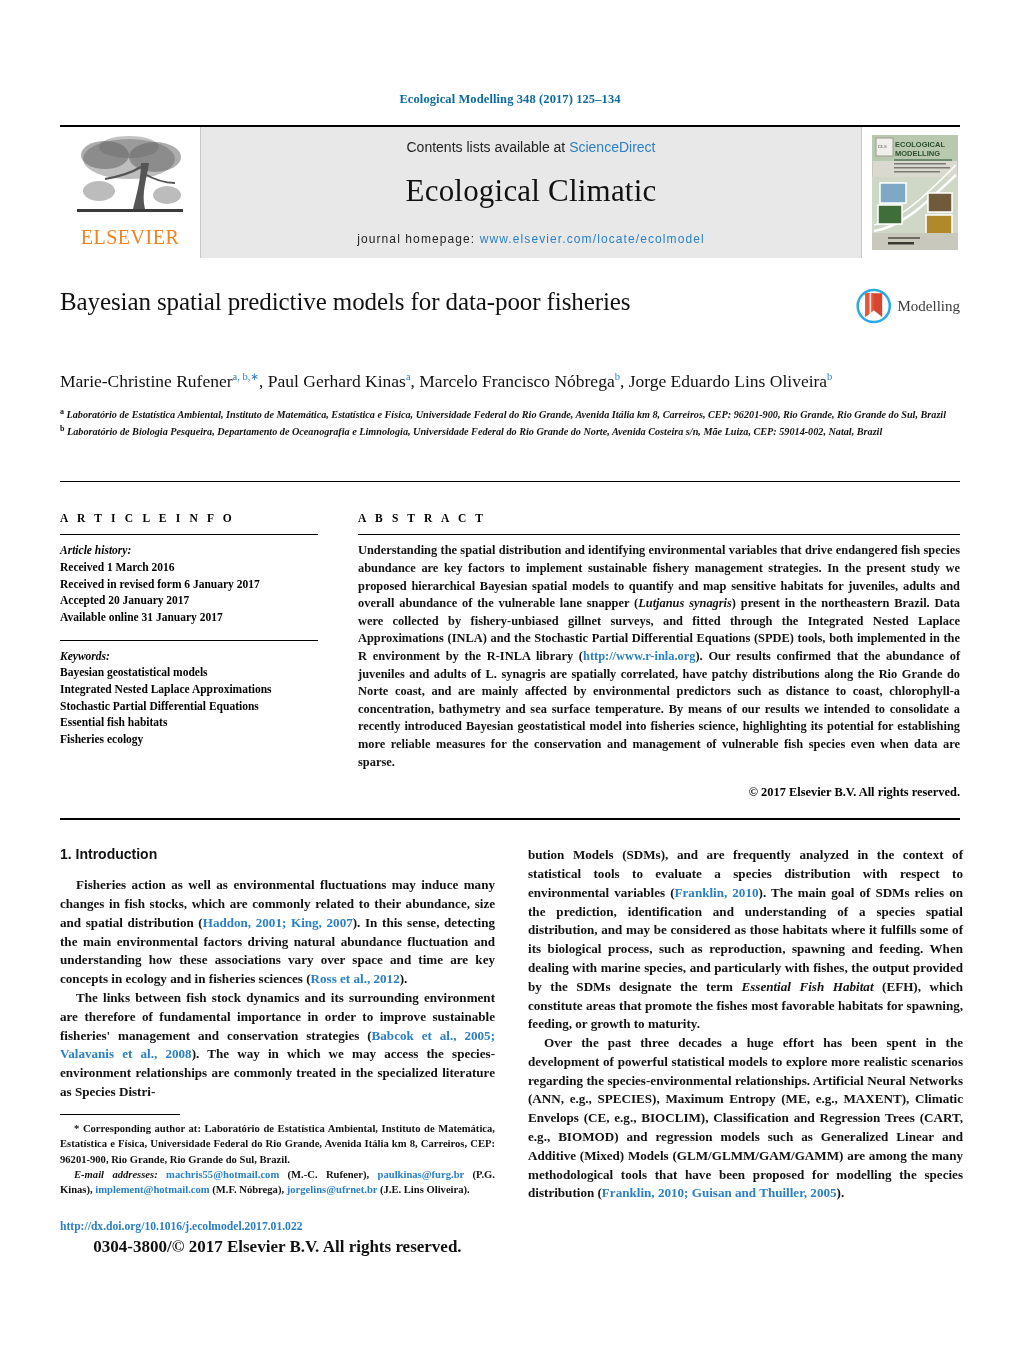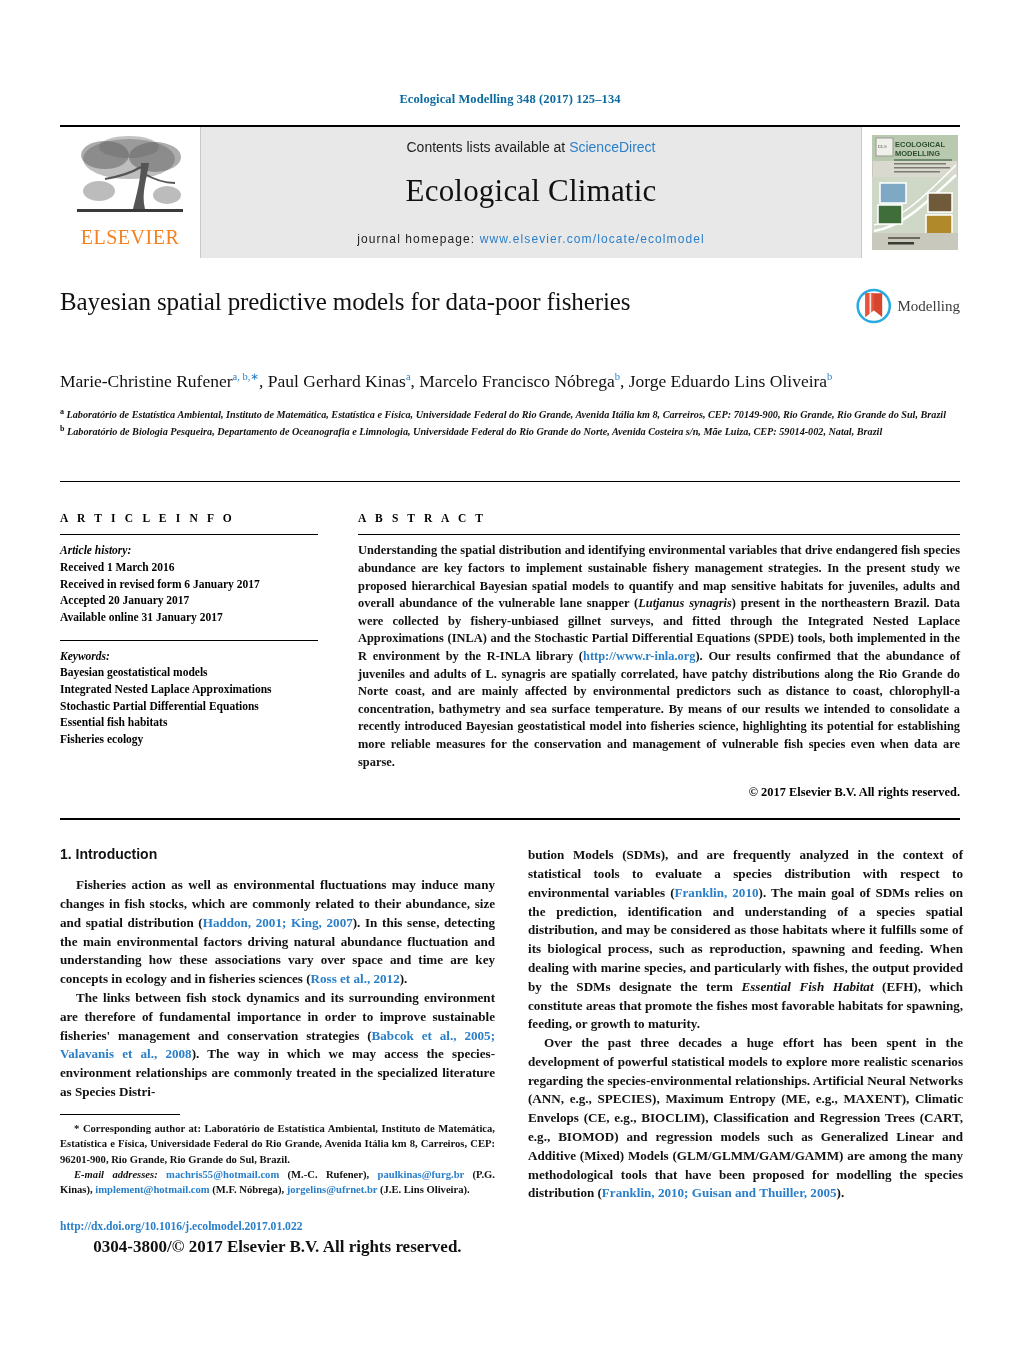--- a/index.html
+++ b/index.html
@@ -307,21 +307,21 @@
       </svg>
       <span class="cm-label">Modelling</span>
     </div>
   </div>
 
   <div class="authors">
     <span>Marie-Christine Rufener</span><sup>a, b,∗</sup><span>, </span><span>Paul Gerhard Kinas</span><sup>a</sup><span>, </span><span>Marcelo Francisco Nóbrega</span><sup>b</sup><span>, </span><span>Jorge Eduardo Lins Oliveira</span><sup>b</sup>
   </div>
 
   <div class="affils">
-    <div><sup>a</sup> <span>Laboratório de Estatística Ambiental, Instituto de Matemática, Estatística e Física, Universidade Federal do Rio Grande, Avenida Itália km 8, Carreiros, CEP: 70149-900, Rio Grande, Rio Grande do Sul, Brazil</span></div>
+    <div><sup>a</sup> <span>Laboratório de Estatística Ambiental, Instituto de Matemática, Estatística e Física, Universidade Federal do Rio Grande, Avenida Itália km 8, Carreiros, CEP: 96201-900, Rio Grande, Rio Grande do Sul, Brazil</span></div>
     <div><sup>b</sup> <span>Laboratório de Biologia Pesqueira, Departamento de Oceanografia e Limnologia, Universidade Federal do Rio Grande do Norte, Avenida Costeira s/n, Mãe Luiza, CEP: 59014-002, Natal, Brazil</span></div>
   </div>
 
   <div class="infoabs">
 
     <div class="col-info">
       <div class="sec-head">A R T I C L E   I N F O</div>
       <div class="rule"></div>
       <div class="info-lbl">Article history:</div>
       <div class="info-line">Received 1 March 2016</div>

